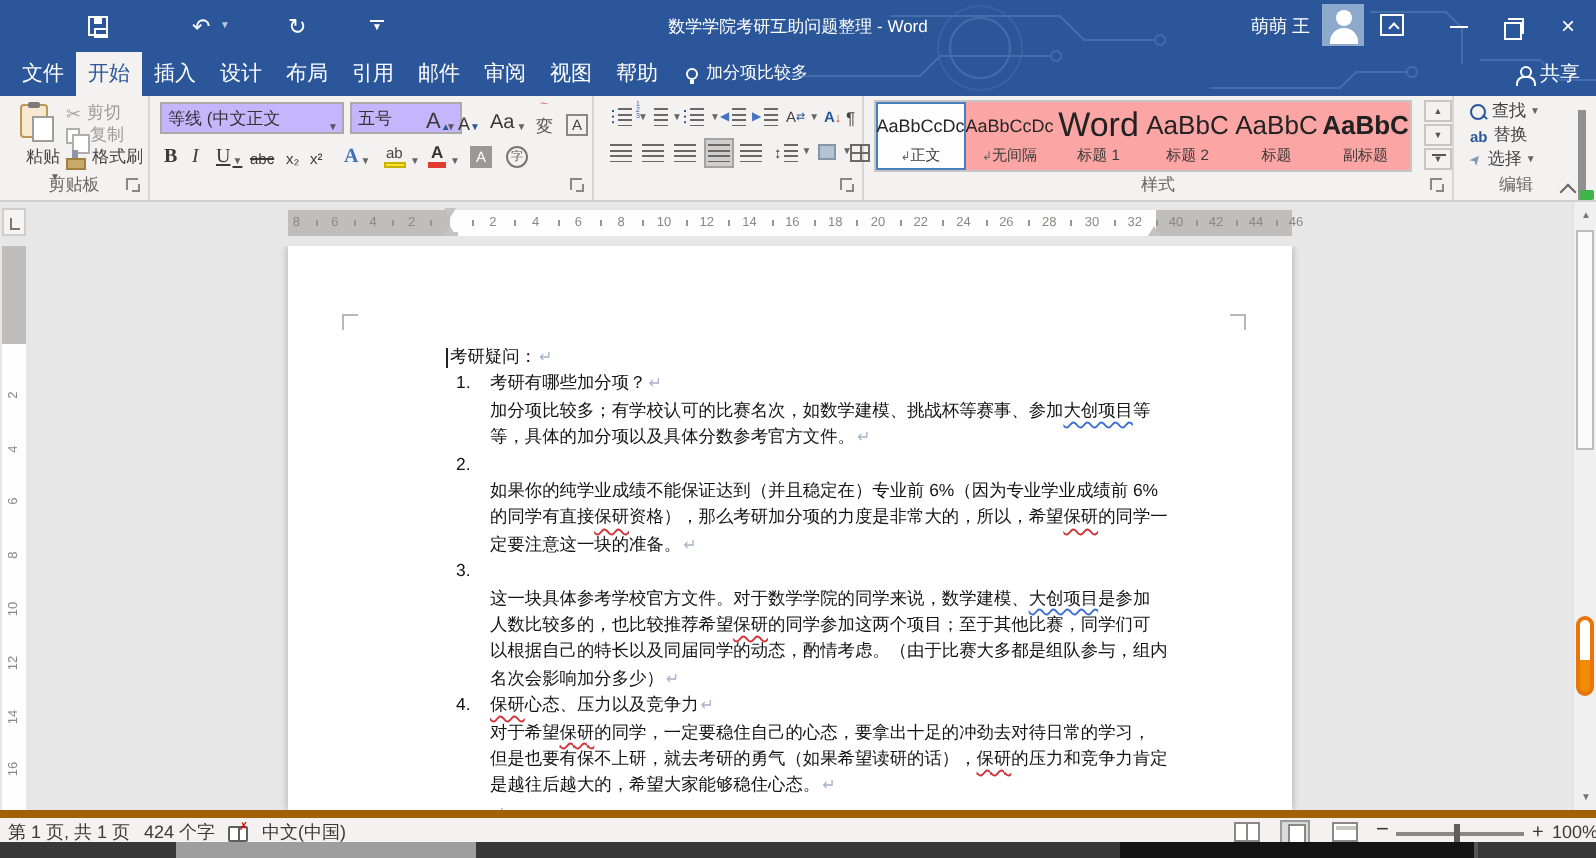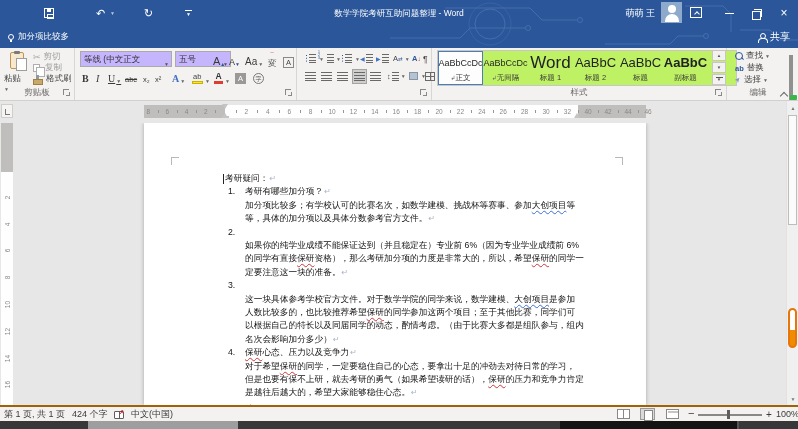--- a/index.html
+++ b/index.html
@@ -49,21 +49,21 @@
 .grp{position:absolute;top:0;height:52px;border-right:1px solid #d8d6d4}
 .glabel{position:absolute;bottom:1px;left:0;right:0;text-align:center;font-size:8.5px;color:#696764}
 .dlg{position:absolute;right:3px;bottom:3px;width:8px;height:8px}
 .dlg::before{content:'';position:absolute;left:0;top:0;width:5px;height:5px;border-left:1px solid #8a8886;border-top:1px solid #8a8886}
 .dlg::after{content:'';position:absolute;right:1px;bottom:1px;width:3px;height:3px;border-right:1px solid #8a8886;border-bottom:1px solid #8a8886}
 .rbtn{position:absolute;display:flex;align-items:center;font-size:8.5px;color:#444;white-space:nowrap;height:10px}
 .gray{color:#9d9b99}
 .dda{font-size:5px;color:#666;margin-left:2px}
 
 #g-clip{left:0;width:75px}
-#pastebtn{position:absolute;left:4px;top:4px;width:26px;text-align:left}
+#pastebtn{position:absolute;left:4px;top:4px;width:26px;text-align:right}
 .pasteicon{width:14px;height:17px;background:#f7e9cf;border:1px solid #bf9554;border-radius:2px;position:relative;margin:0 auto}
 .pasteicon::before{content:'';position:absolute;left:3px;top:-2px;width:6px;height:3px;background:#7c7a78;border-radius:1px}
 .pasteicon::after{content:'';position:absolute;right:-4px;bottom:-3px;width:9px;height:11px;background:#fff;border:1px solid #9f9d9b}
 #pastebtn .lbl{font-size:8.5px;color:#444;margin-top:4px}
 #pastebtn .pa{font-size:5px;color:#666;margin-top:1px}
 .ic-cut{font-size:9px;color:#a8a6a4;margin-right:3px;line-height:8px}
 .ic-copy{width:7px;height:8px;border:1px solid #b0aeac;background:#fff;position:relative;margin-right:5px}
 .ic-copy::before{content:'';position:absolute;left:1.5px;top:1.5px;width:7px;height:8px;border:1px solid #b0aeac;background:#fff}
 .ic-brush{width:10px;height:9px;position:relative;margin-right:3px}
 .ic-brush::before{content:'';position:absolute;left:0;top:4.5px;width:8px;height:3.5px;background:#c9a96a;border:1px solid #a08040}
@@ -106,21 +106,21 @@
 .iarr{font-size:6px;color:#4472c4;margin-right:1px}
 .sel{background:#cfcfcf;outline:1px solid #a5a3a1}
 .ic-ls{font-size:7.5px;color:#444;margin-right:1px}
 .ic-bucket{width:9px;height:8px;background:#b5c2d2;border:1px solid #8696a8;margin-right:1px}
 .ic-bord{width:10px;height:9px;border:1px solid #6b6967;background:linear-gradient(#6b6967,#6b6967) center/1px 100% no-repeat,linear-gradient(#6b6967,#6b6967) center/100% 1px no-repeat}
 .ic-sort{font-size:7.5px;color:#2b579a;font-weight:bold}
 .ic-sort i{font-style:normal;color:#d83b01;font-size:6.5px}
 .ic-pilc{font-size:8.5px;color:#444}
 
 #g-styles{left:432px;width:295px}
-#stylegal{position:absolute;left:5px;top:2px;width:300px;height:36px;background:#bef264;border:1px solid #c8c6c4;display:flex}
+#stylegal{position:absolute;left:5px;top:2px;width:269px;height:36px;background:#fca5a5;border:1px solid #c8c6c4;display:flex}
 .stit{width:45px;height:34px;position:relative;text-align:center}
 .stit.selected{outline:1px solid #4a7ebb;outline-offset:-1px;background:#fdfdfd}
 .stit .pv{position:absolute;left:0;right:0;top:1px;height:21px;display:flex;align-items:center;justify-content:center;color:#262626;white-space:nowrap;overflow:hidden}
 .stit .lb{position:absolute;left:0;right:0;bottom:2px;font-size:7.5px;color:#3b3a39;white-space:nowrap}
 .stit .lb .pm{font-size:6px;color:#666}
 .pv.body{font-size:9px}
 .pv.h1{font-size:17px;font-weight:500;color:#222}
 .pv.h2{font-size:13px;color:#222}
 .pv.h3{font-size:13px;color:#222}
 .pv.sub{font-size:13px;font-weight:bold;color:#222}
@@ -170,21 +170,21 @@
 .wr{text-decoration:underline;text-decoration-style:wavy;text-decoration-color:#d13438;text-decoration-thickness:1px;text-underline-offset:2px}
 .wb{text-decoration:underline;text-decoration-style:wavy;text-decoration-color:#3b6fd4;text-decoration-thickness:1px;text-underline-offset:2px}
 
 #scrollv{position:absolute;left:786px;top:101px;width:12px;height:304px;background:#f0f0f0;border-left:1px solid #e2e2e2;z-index:20}
 .sarrow{position:absolute;left:0;width:12px;height:12px;font-size:5px;color:#777;text-align:center;line-height:12px}
 #sv-up{top:1px}
 #sv-dn{top:292px}
 #sv-thumb{position:absolute;left:1px;top:14px;width:9px;height:110px;background:#fbfbfb;border:1px solid #bdbdbd}
 #sv-orange{position:absolute;left:1px;top:207px;width:9px;height:40px;border:2px solid #e8750a;border-radius:5px;background:linear-gradient(to bottom,#fff 55%,#f08c00 55%)}
 
-#statusbar{position:absolute;left:0;top:405px;width:798px;height:16px;background:#f3f2f1;border-top:2px solid #a16207;z-index:45;font-size:9px;color:#3b3a39}
+#statusbar{position:absolute;left:0;top:405px;width:798px;height:16px;background:#f3f2f1;border-top:4px solid #a16207;z-index:45;font-size:9px;color:#3b3a39}
 .sitem{position:absolute;top:0;line-height:15px;white-space:nowrap}
 #st-page{left:4px}
 #st-words{left:72px}
 #st-lang{left:131px}
 .ic-book{position:absolute;left:114px;top:3.5px;width:10px;height:8px;border:1px solid #605e5c;border-radius:1px;background:#fff}
 .ic-book::before{content:'';position:absolute;left:4px;top:0;width:1px;height:6px;background:#605e5c}
 .ic-book::after{content:'✗';position:absolute;left:4.5px;top:-3px;font-size:5.5px;color:#c00}
 .sv{position:absolute;top:2px}
 #sv1{left:617px;width:13px;height:10px;border:1px solid #8a8886;background:#fff}
 #sv1::before{content:'';position:absolute;left:5px;top:0;width:1px;height:8px;background:#8a8886}
@@ -234,20 +234,32 @@
   <div id="wintitle">数学学院考研互助问题整理 - Word</div>
   <div id="username">萌萌 王</div>
   <div id="avatar"></div>
   <div id="ribbonopt"></div>
   <div class="winbtn" id="w-min"></div>
   <div class="winbtn" id="w-max"></div>
   <div class="winbtn" id="w-close">×</div>
 </div>
 
 <div id="tabrow">
+  <div id="tabs">
+      <span class="tab">文件</span>
+      <span class="tab active">开始</span>
+      <span class="tab">插入</span>
+      <span class="tab">设计</span>
+      <span class="tab">布局</span>
+      <span class="tab">引用</span>
+      <span class="tab">邮件</span>
+      <span class="tab">审阅</span>
+      <span class="tab">视图</span>
+      <span class="tab">帮助</span>
+    </div>
   <div id="tellme">
       <span class="bulb"></span>
       <span>加分项比较多</span>
     </div>
 </div>
 <div id="share">
     <span class="person"></span>
     <span>共享</span>
   </div>
 

